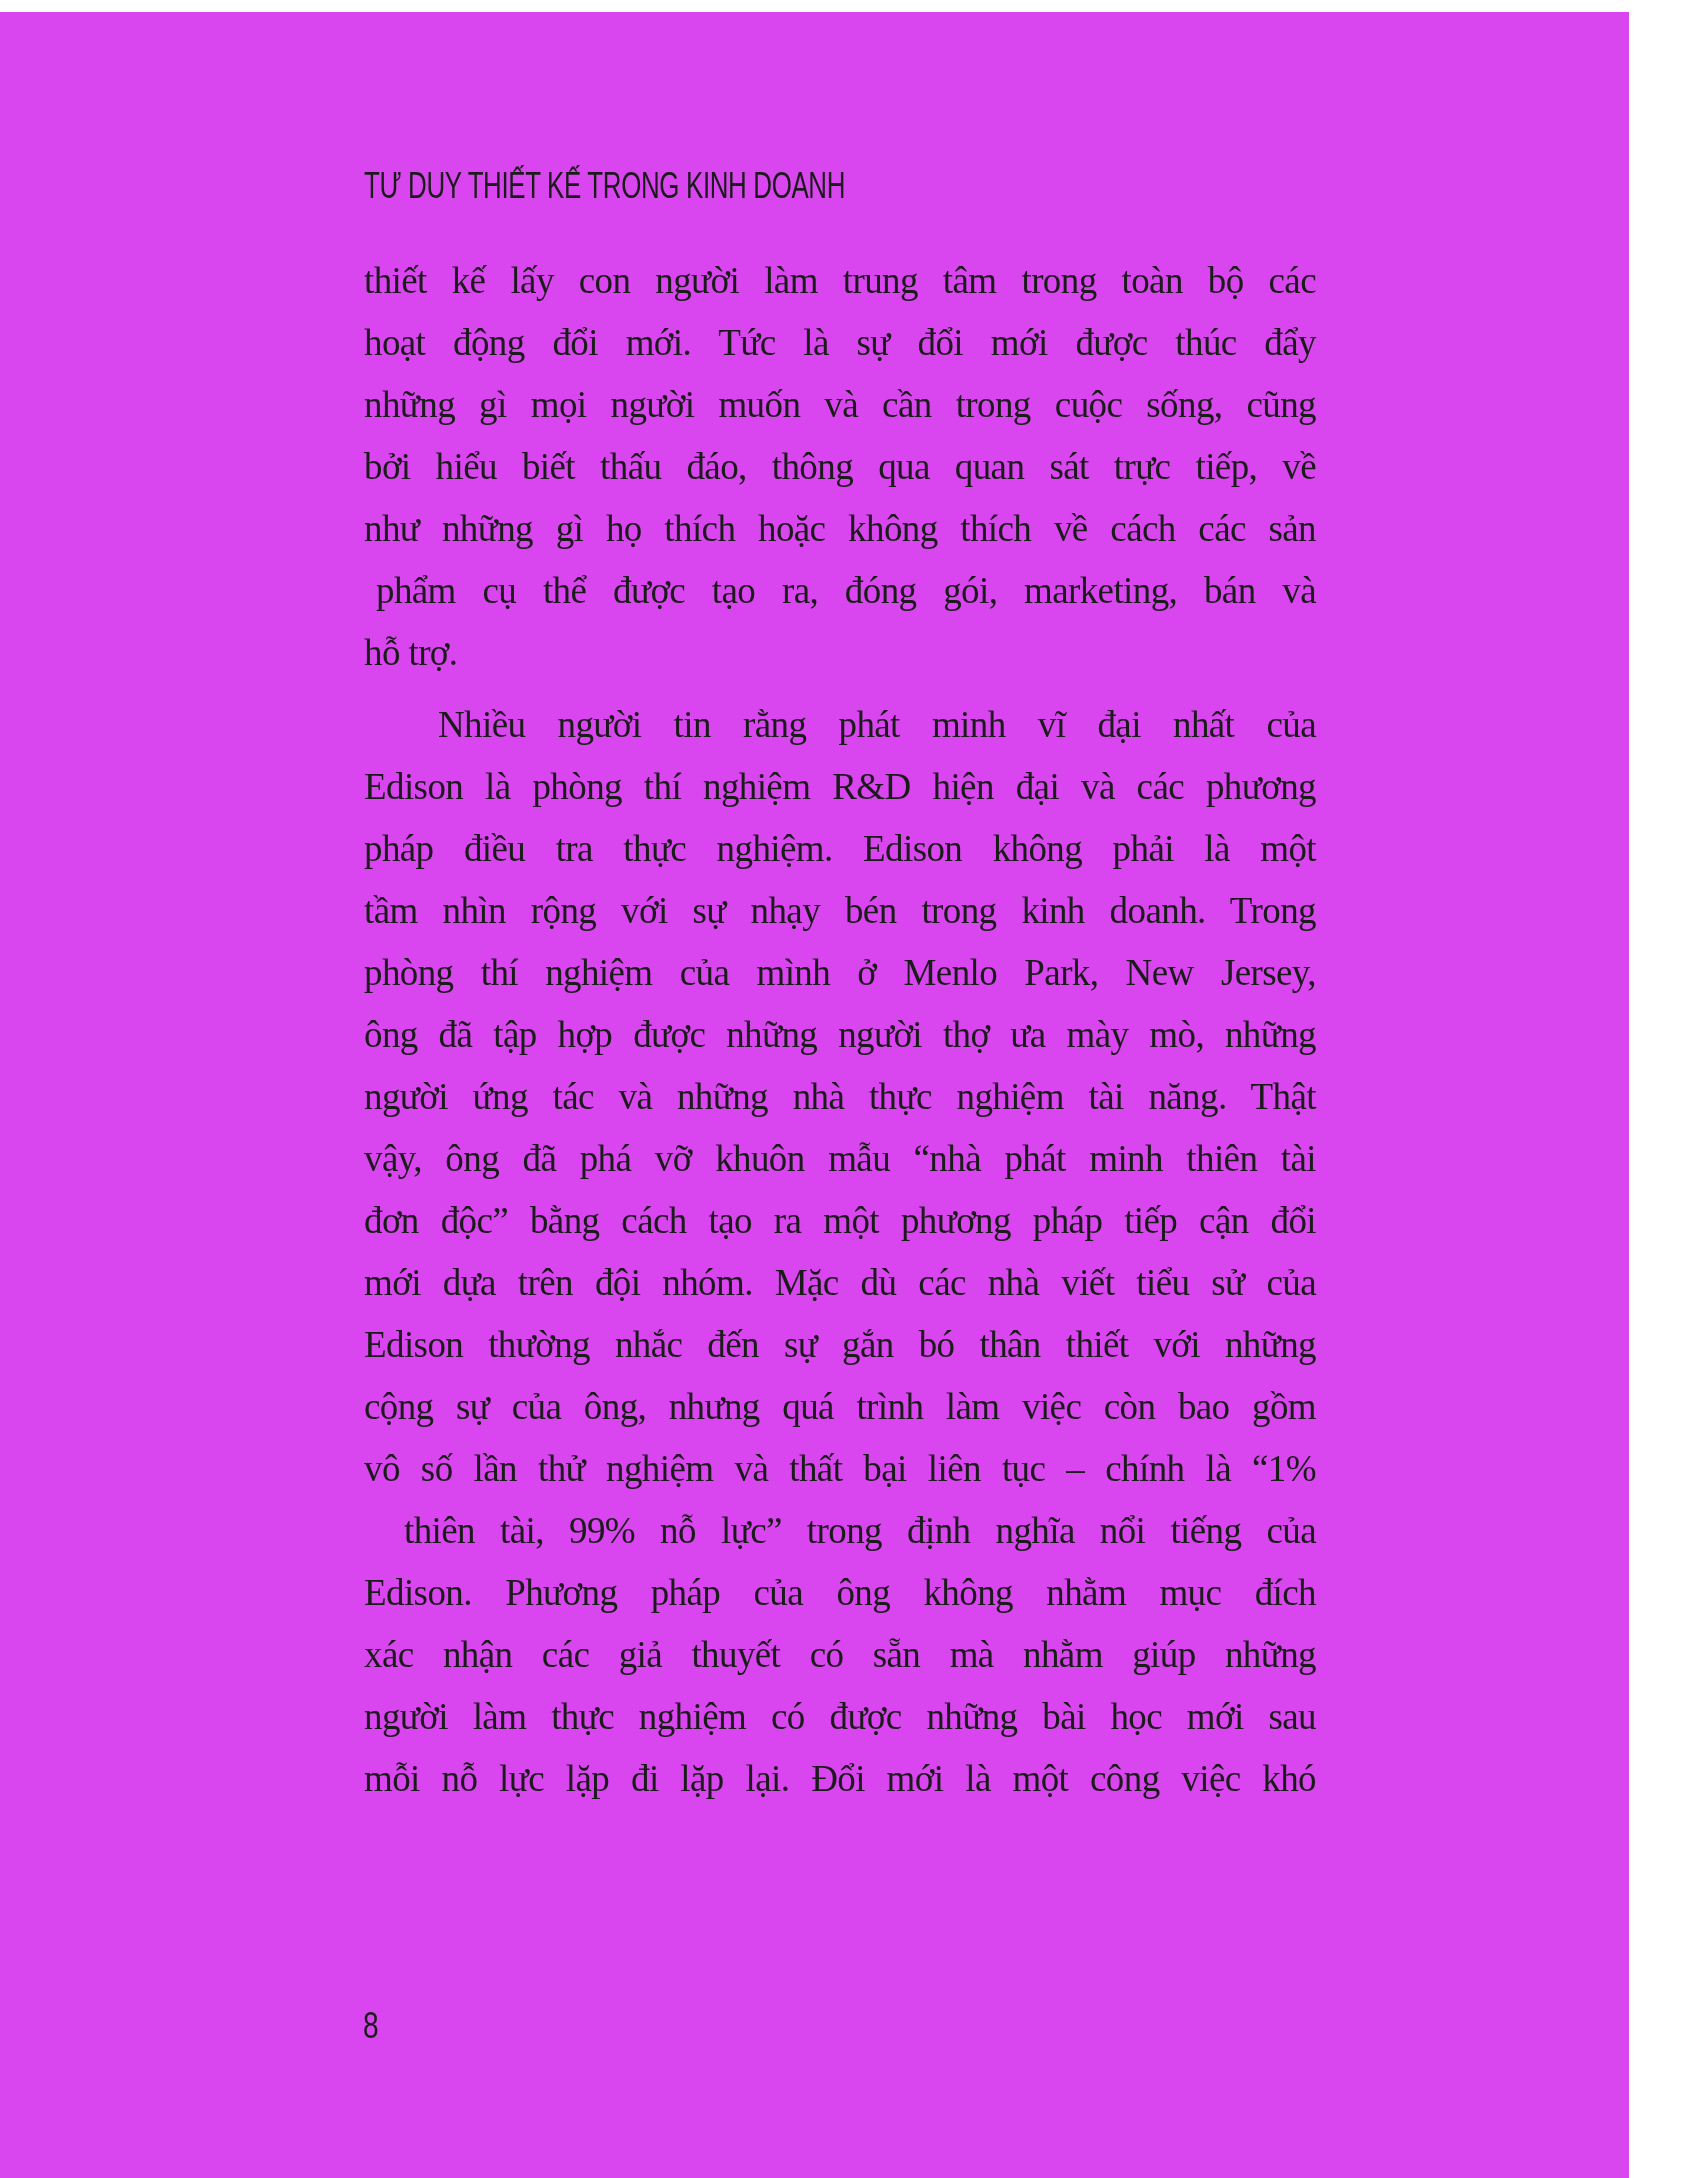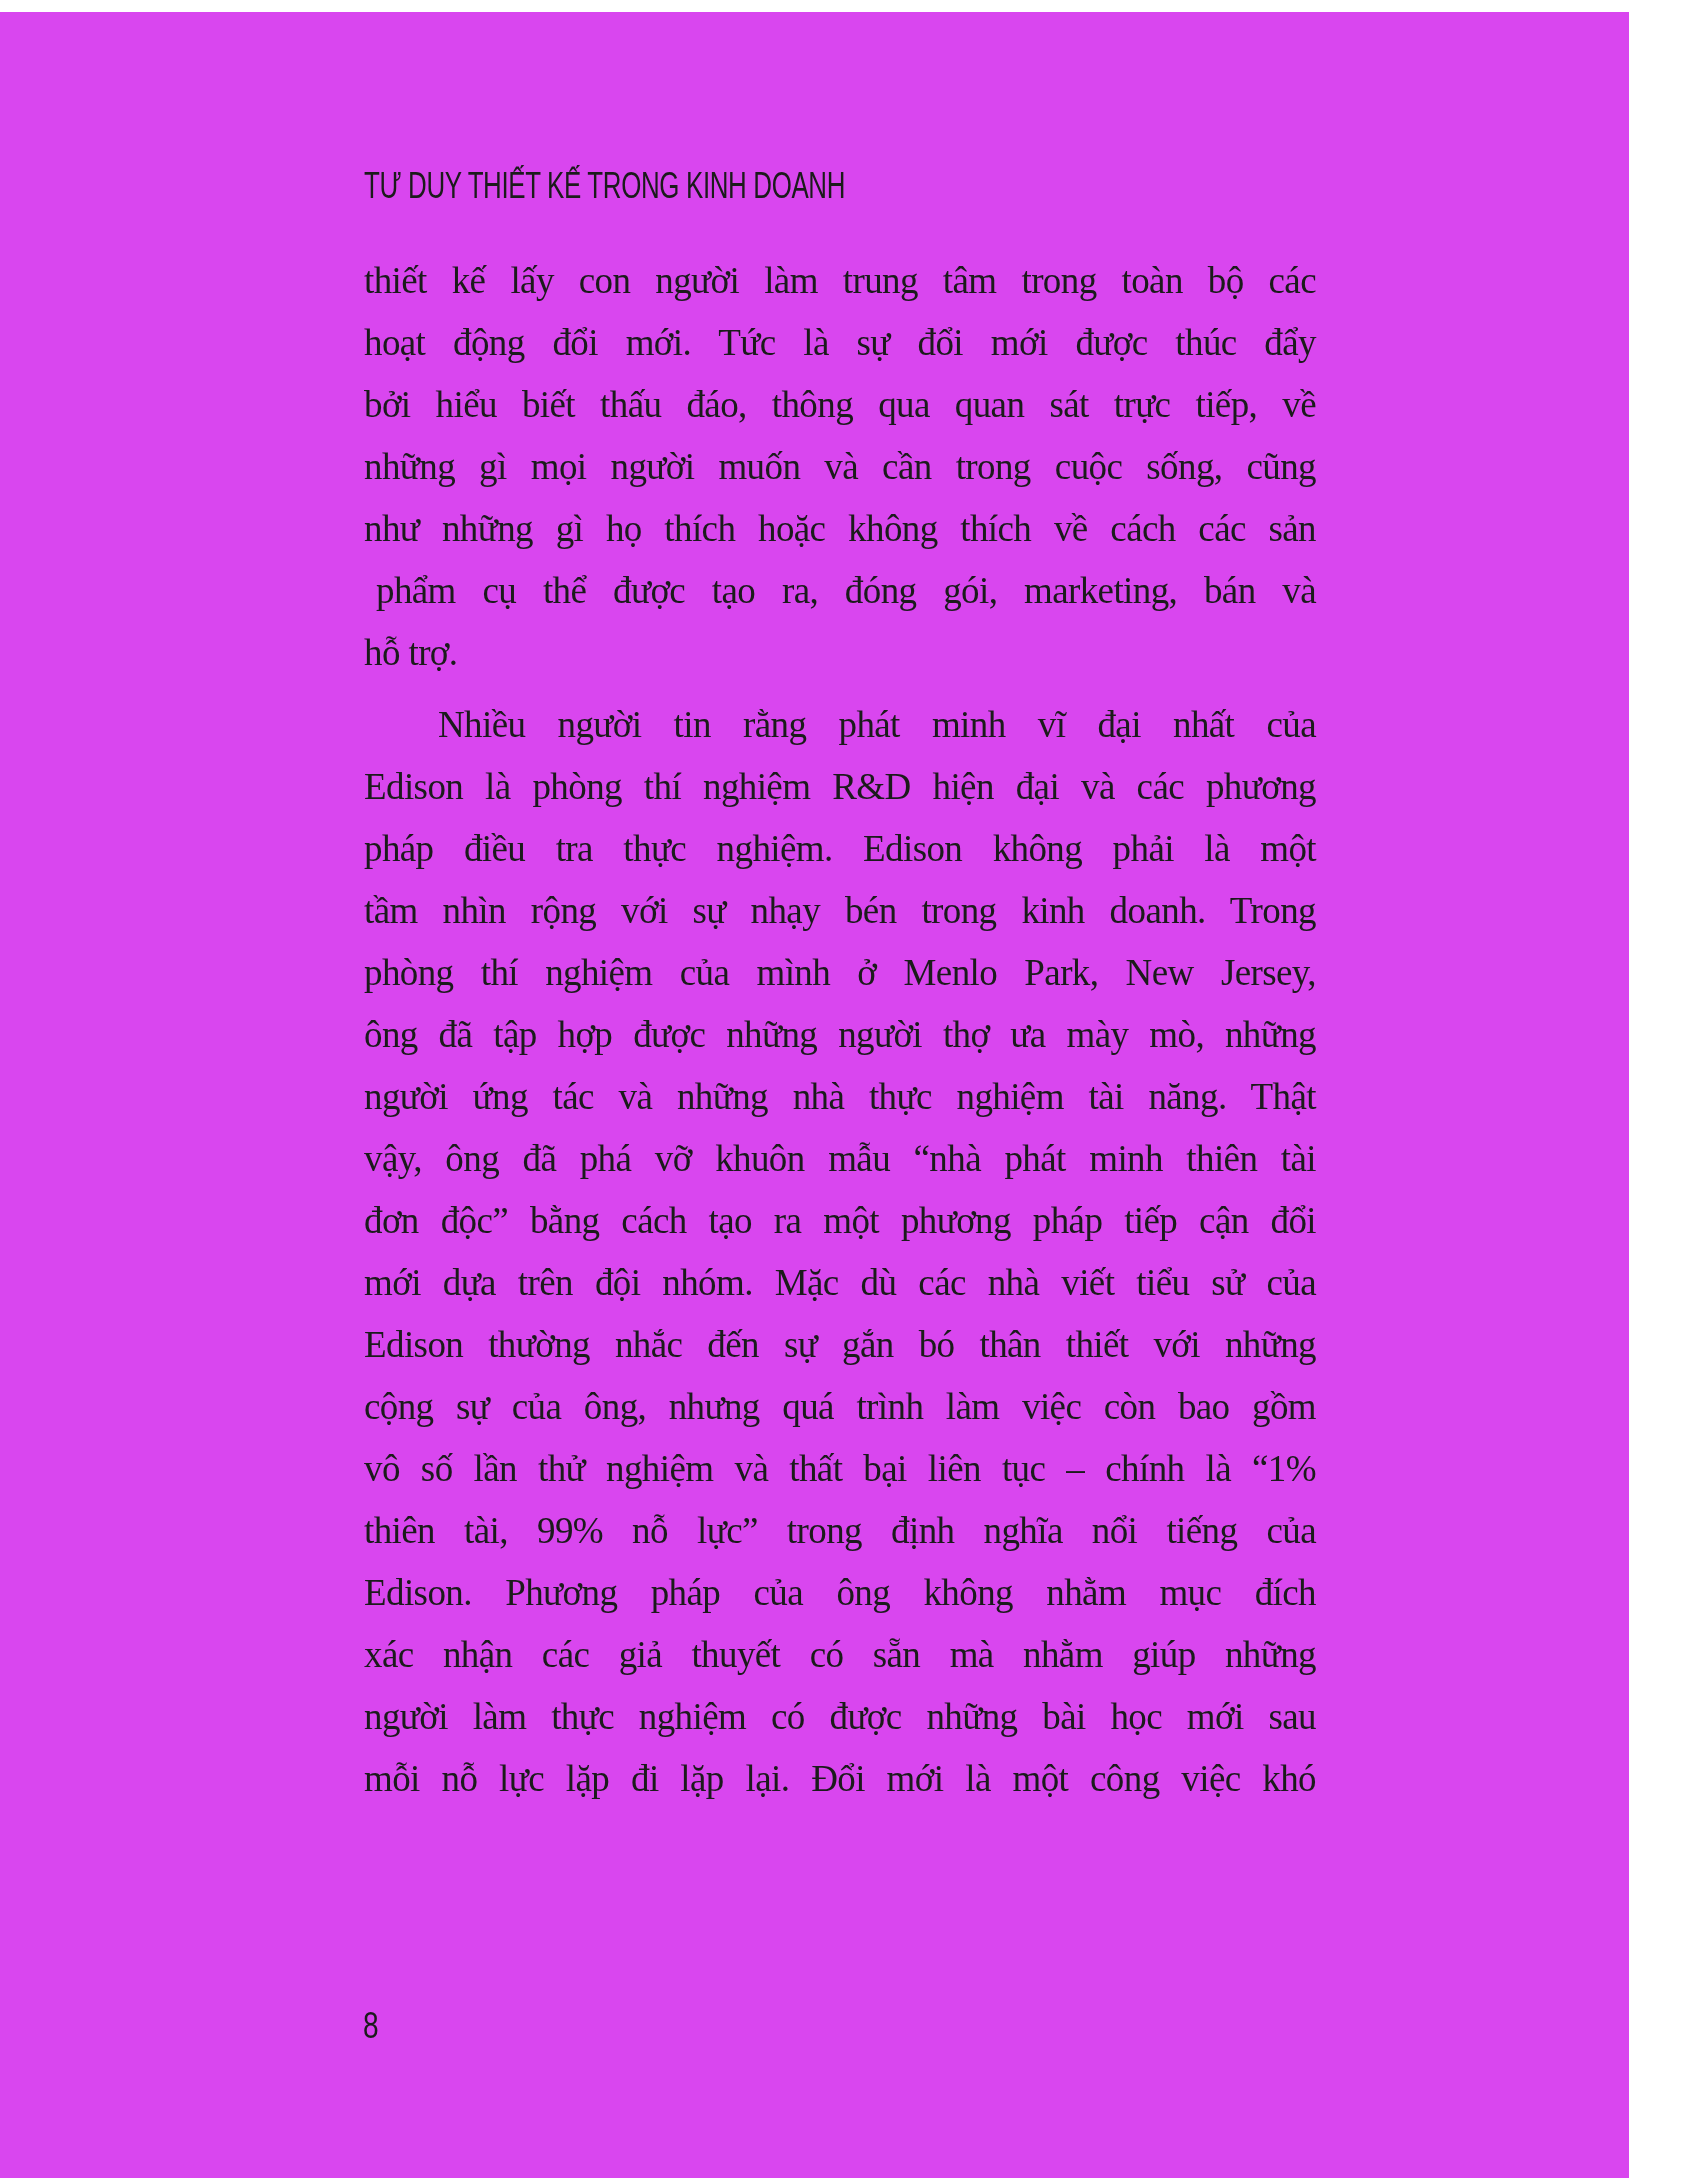--- a/index.html
+++ b/index.html
@@ -83,42 +83,42 @@
 
 <div class="page">
 
   <div class="running-header">TƯ DUY THIẾT KẾ TRONG KINH DOANH</div>
 
   <div class="body-text">
 
     <div class="para">
       <span class="line" style="white-space: normal;">thiết kế lấy con người làm trung tâm trong toàn bộ các</span>
       <span class="line" style="white-space: normal;">hoạt động đổi mới. Tức là sự đổi mới được thúc đẩy</span>
+      <span class="line" style="white-space: normal;">những gì mọi người muốn và cần trong cuộc sống, cũng</span>
       <span class="line" style="white-space: normal;">bởi hiểu biết thấu đáo, thông qua quan sát trực tiếp, về</span>
-      <span class="line" style="white-space: normal;">những gì mọi người muốn và cần trong cuộc sống, cũng</span>
       <span class="line" style="white-space: normal;">như những gì họ thích hoặc không thích về cách các sản</span>
       <span class="line" style="white-space: normal; margin-left: 12px;">phẩm cụ thể được tạo ra, đóng gói, marketing, bán và</span>
       <span class="line last" style="white-space: normal; text-align: right;">hỗ trợ.</span>
     </div>
 
     <div class="para">
       <span class="line indent" style="white-space: normal;">Nhiều người tin rằng phát minh vĩ đại nhất của</span>
       <span class="line" style="white-space: normal;">Edison là phòng thí nghiệm R&amp;D hiện đại và các phương</span>
       <span class="line" style="white-space: normal;">pháp điều tra thực nghiệm. Edison không phải là một</span>
       <span class="line" style="white-space: normal;">tầm nhìn rộng với sự nhạy bén trong kinh doanh. Trong</span>
       <span class="line" style="white-space: normal;">phòng thí nghiệm của mình ở Menlo Park, New Jersey,</span>
       <span class="line" style="white-space: normal;">ông đã tập hợp được những người thợ ưa mày mò, những</span>
       <span class="line" style="white-space: normal;">người ứng tác và những nhà thực nghiệm tài năng. Thật</span>
       <span class="line" style="white-space: normal;">vậy, ông đã phá vỡ khuôn mẫu “nhà phát minh thiên tài</span>
       <span class="line" style="white-space: normal;">đơn độc” bằng cách tạo ra một phương pháp tiếp cận đổi</span>
       <span class="line" style="white-space: normal;">mới dựa trên đội nhóm. Mặc dù các nhà viết tiểu sử của</span>
       <span class="line" style="white-space: normal;">Edison thường nhắc đến sự gắn bó thân thiết với những</span>
       <span class="line" style="white-space: normal;">cộng sự của ông, nhưng quá trình làm việc còn bao gồm</span>
       <span class="line" style="white-space: normal;">vô số lần thử nghiệm và thất bại liên tục – chính là “1%</span>
-      <span class="line" style="white-space: normal;">thiên tài, 99% nỗ lực” trong định nghĩa nổi tiếng của</span>
+      <span class="line" style="white-space: normal; margin-left: 40px;">thiên tài, 99% nỗ lực” trong định nghĩa nổi tiếng của</span>
       <span class="line" style="white-space: normal;">Edison. Phương pháp của ông không nhằm mục đích</span>
       <span class="line" style="white-space: normal;">xác nhận các giả thuyết có sẵn mà nhằm giúp những</span>
       <span class="line" style="white-space: normal;">người làm thực nghiệm có được những bài học mới sau</span>
       <span class="line" style="white-space: normal;">mỗi nỗ lực lặp đi lặp lại. Đổi mới là một công việc khó</span>
     </div>
 
   </div>
 
   <div class="page-number">8</div>
 

